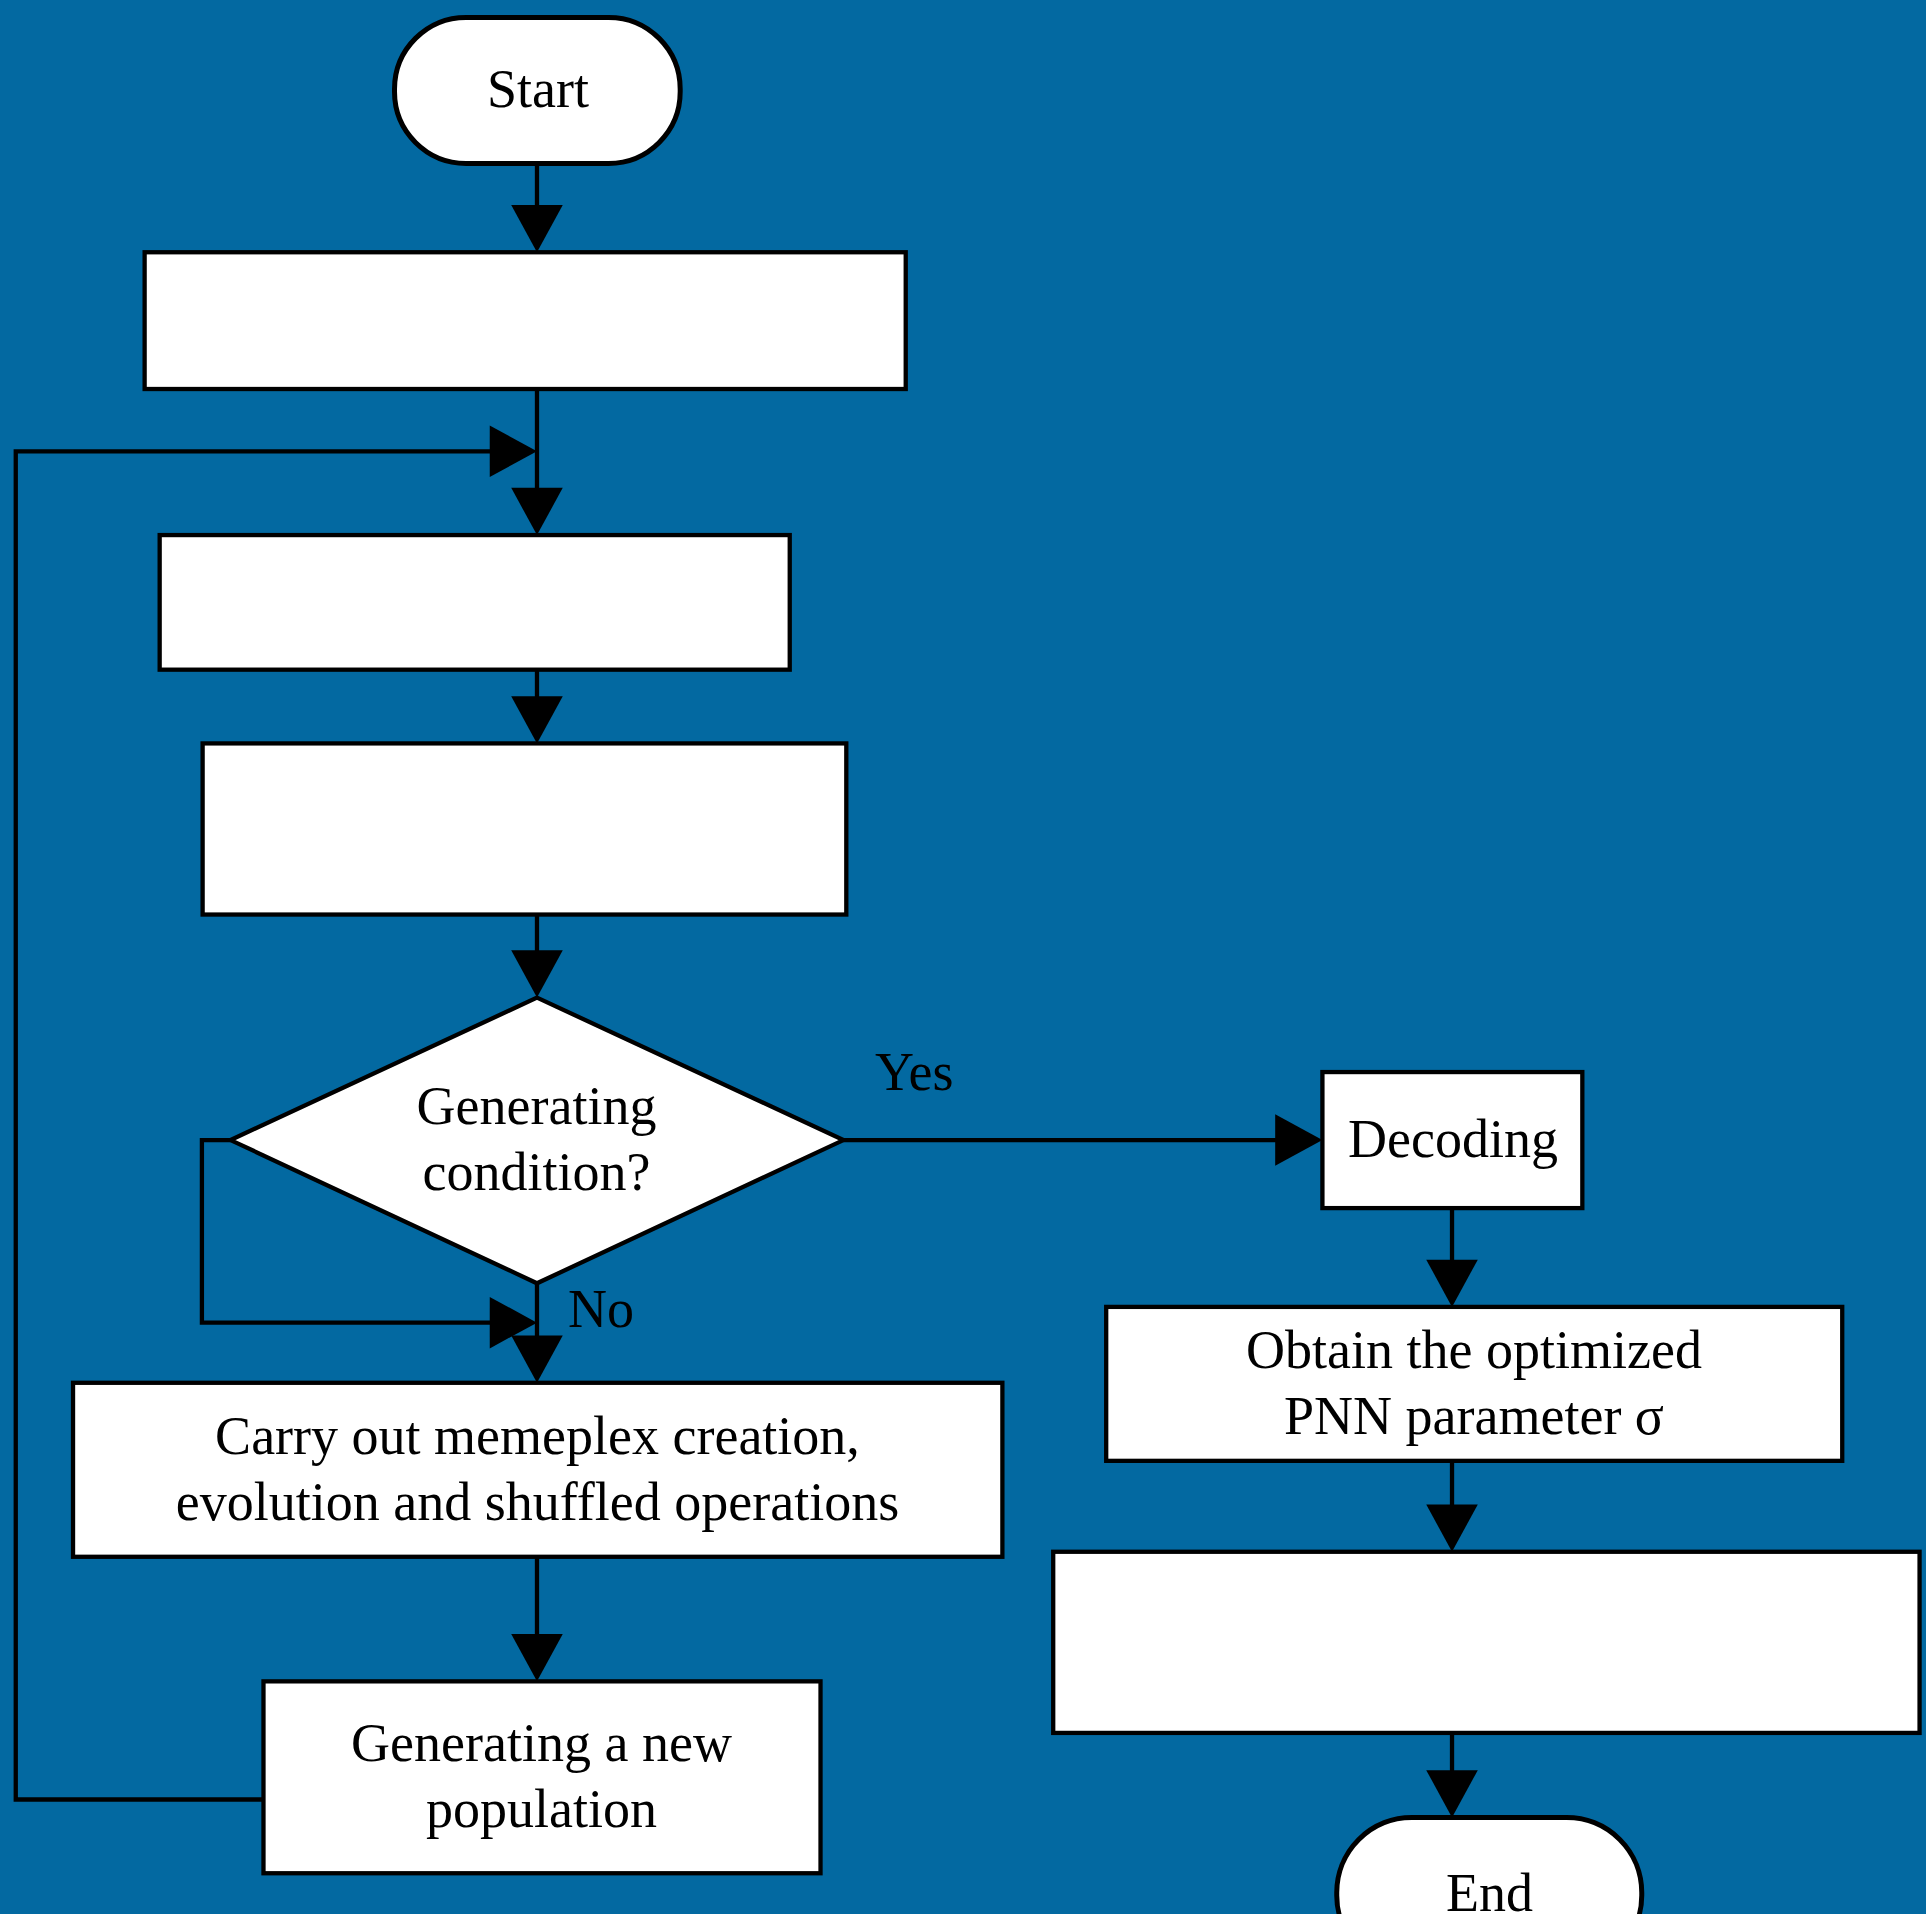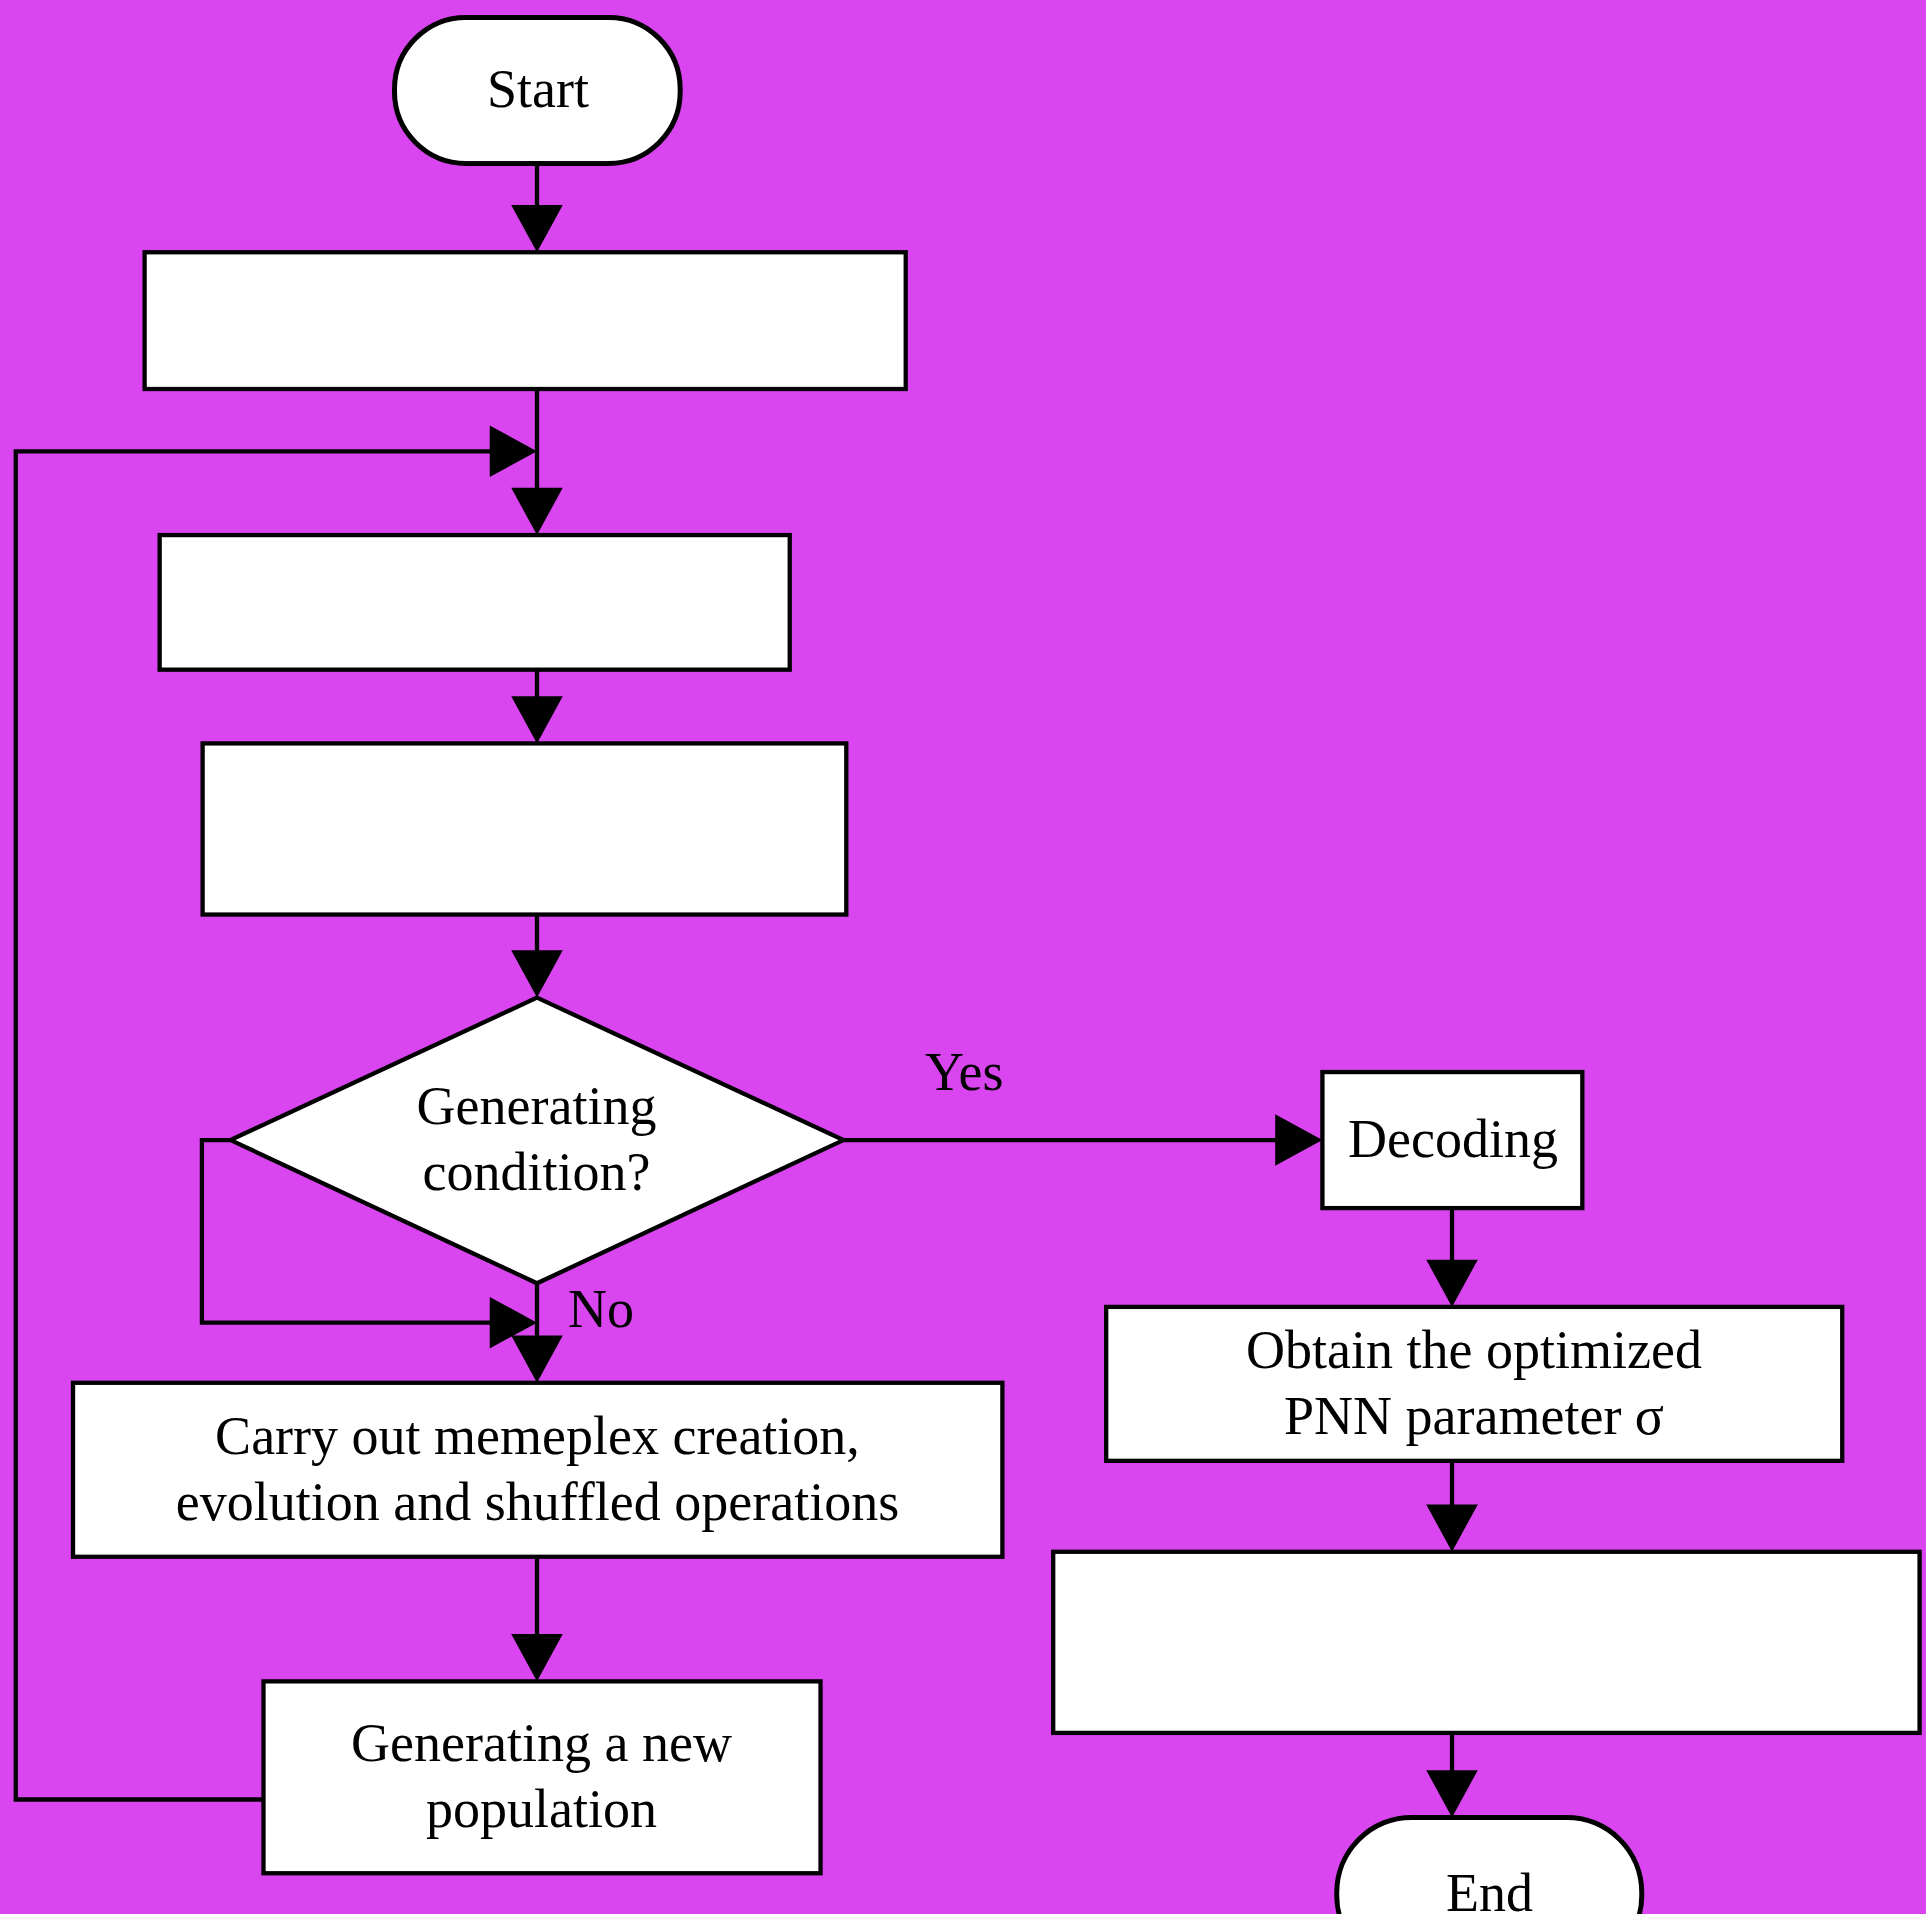--- a/index.html
+++ b/index.html
@@ -4,21 +4,21 @@
 <style>
   html, body {
     margin: 0;
     padding: 0;
     background: #ffffff;
   }
   #page {
     position: relative;
     width: 1926px;
     height: 1915px;
-    background: #d946ef;
+    background: #0369a1;
     overflow: hidden;
     font-family: "Liberation Serif", "DejaVu Serif", serif;
   }
   svg.flow {
     position: absolute;
     left: 0;
     top: 0;
     width: 1926px;
     height: 1915px;
   }
@@ -169,18 +169,18 @@
 population</div>
 
   <div class="label" style="left:1323px; top:1072px; width:260px; height:136px;">Decoding</div>
 
   <div class="label" style="left:1106px; top:1307px; width:736px; height:154px;">Obtain the optimized
 PNN parameter σ</div>
 
 
   <div class="label" style="left:1337px; top:1817px; width:305px; height:153px;">End</div>
 
-  <div class="edge-label" style="left:925px; top:1045px;">Yes</div>
+  <div class="edge-label" style="left:875px; top:1045px;">Yes</div>
 
   <div class="edge-label" style="left:568px; top:1282px;">No</div>
 
 </div>
 
 
 </body></html>

